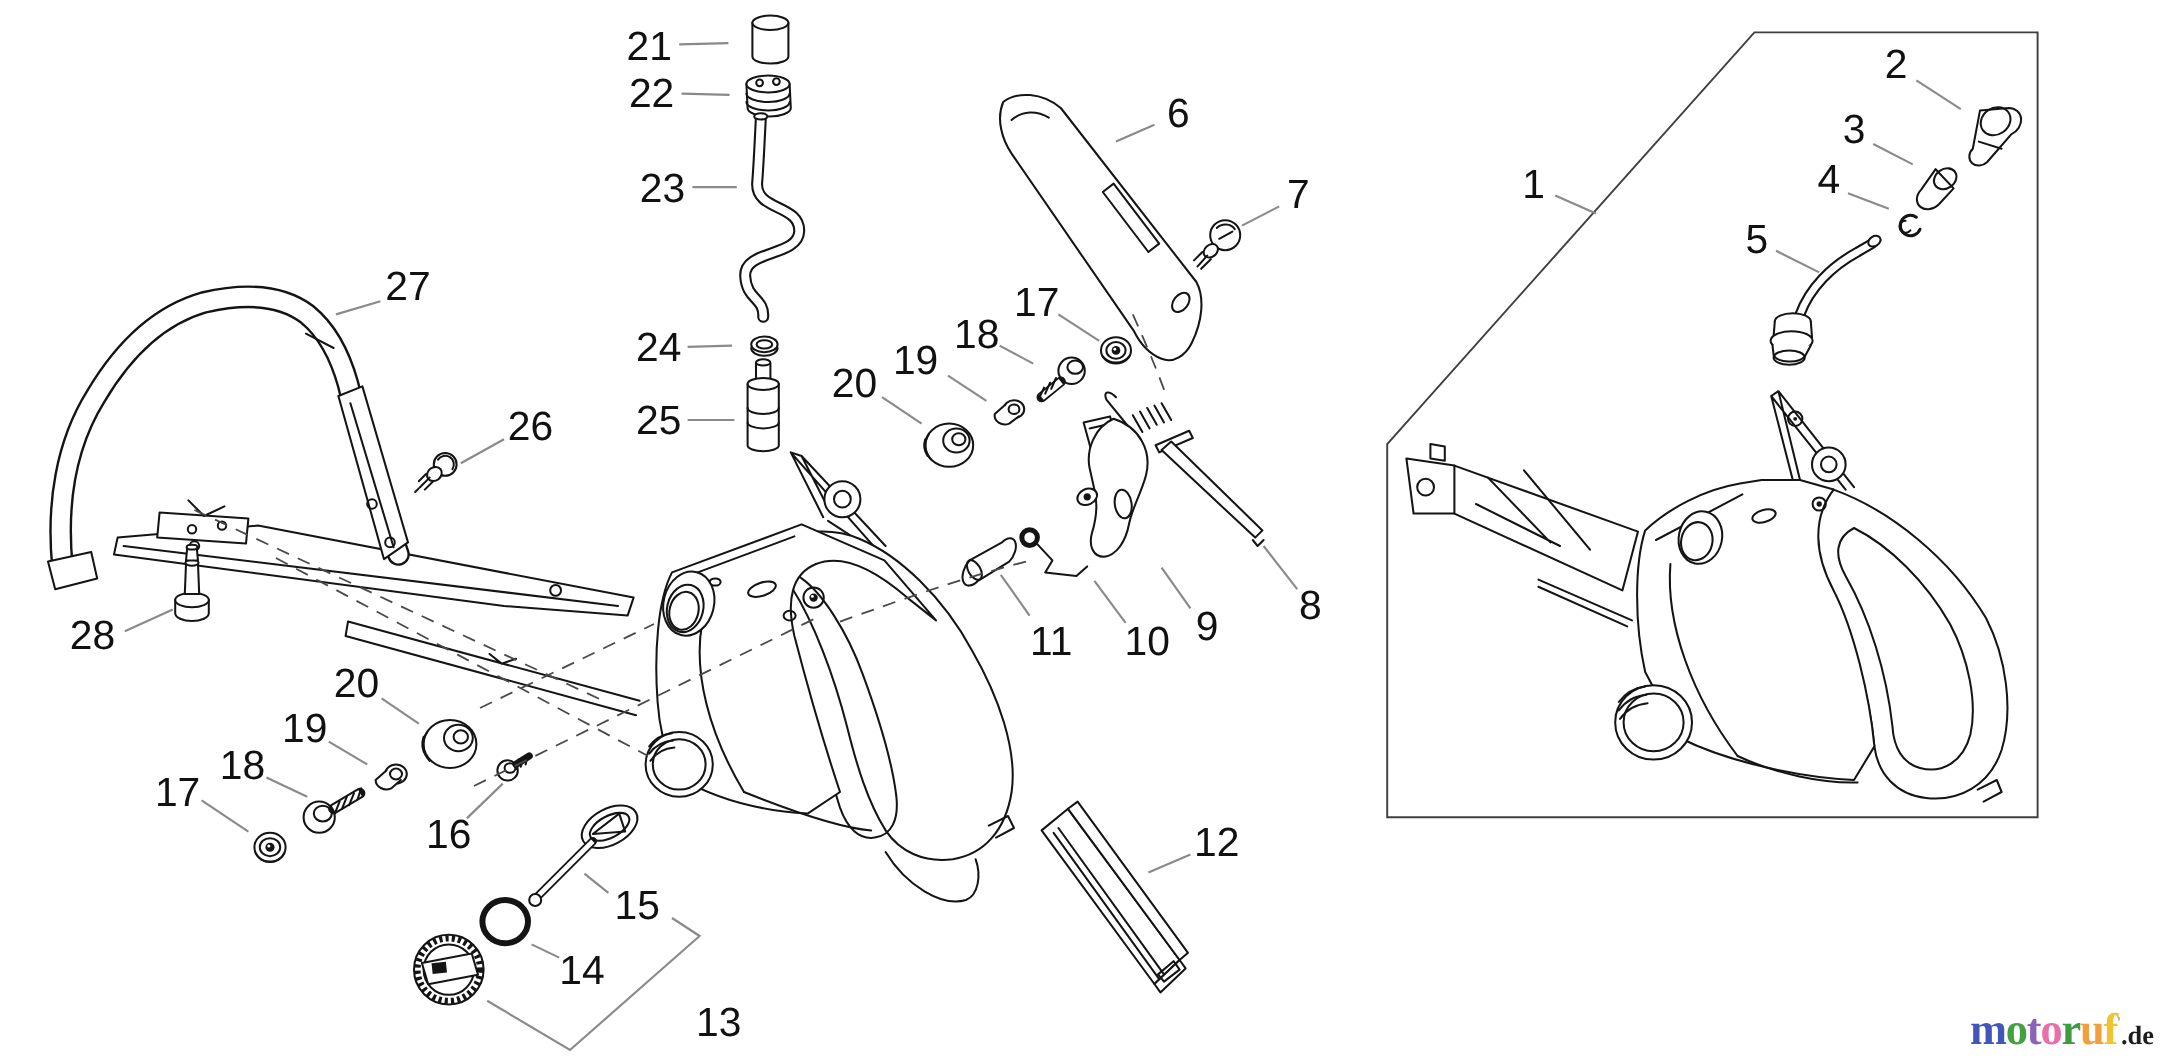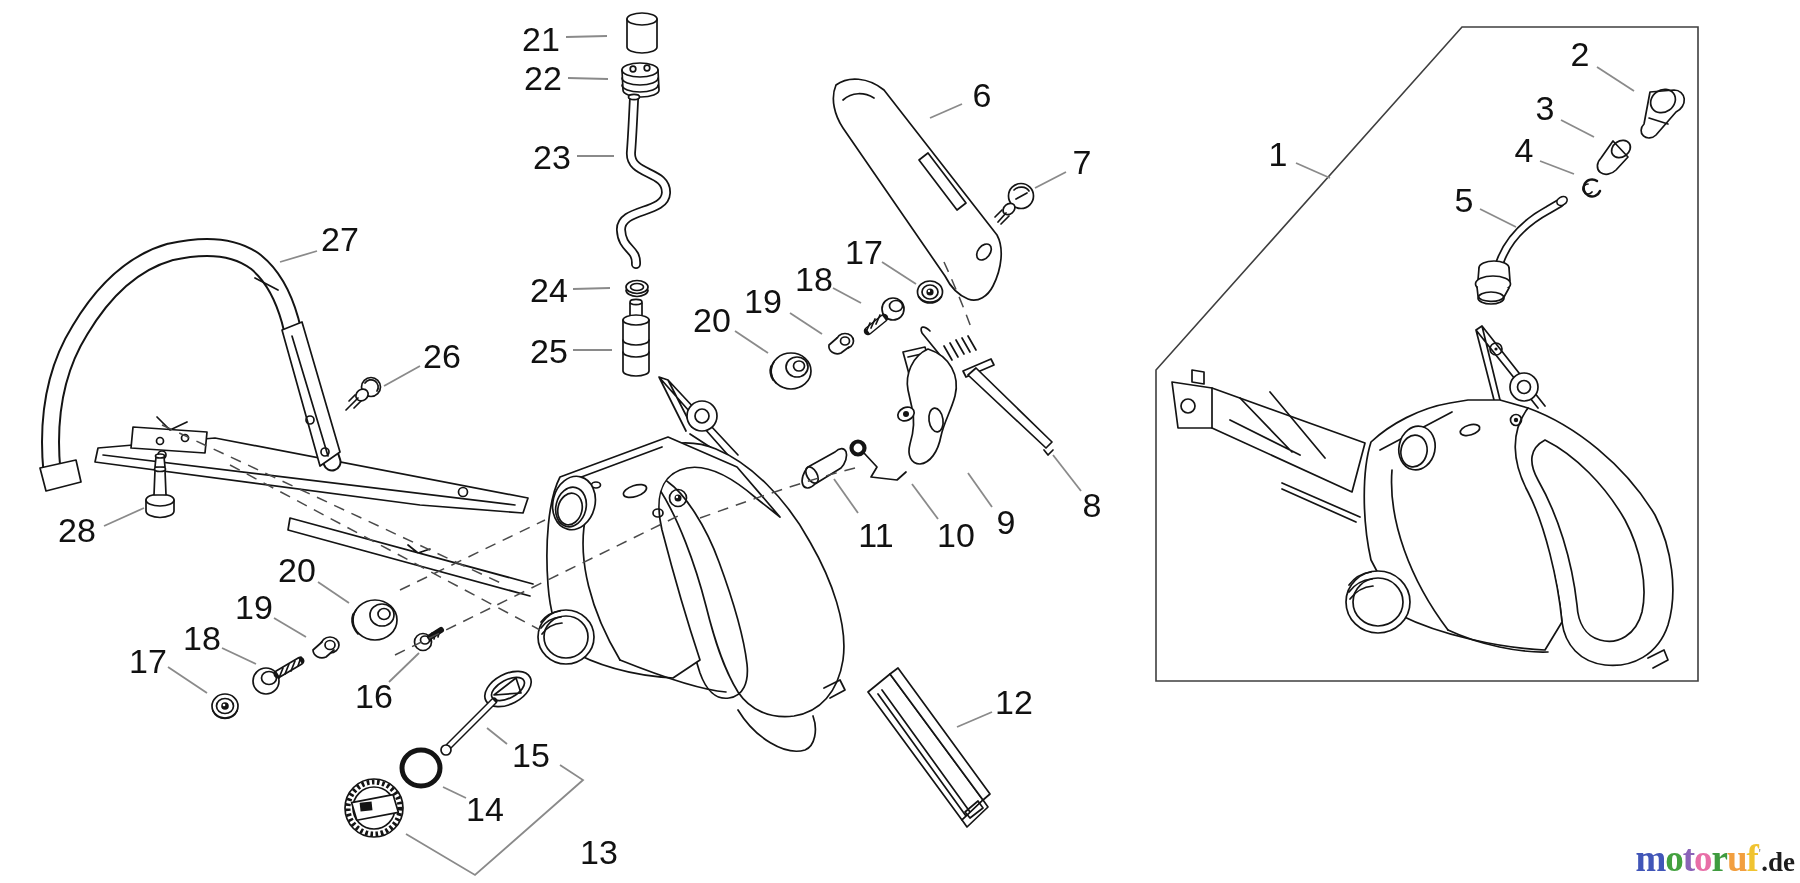--- a/index.html
+++ b/index.html
@@ -8,21 +8,21 @@
   svg{position:absolute;left:0;top:0;}
   
   .ln{stroke:#141414;stroke-width:1.7;fill:none;stroke-linecap:round;stroke-linejoin:round;}
   .w{fill:#ffffff;}
   .dash{stroke:#4a4a4a;stroke-width:1.5;fill:none;stroke-dasharray:11 8;}
   .leader{stroke-width:1.8;fill:none;}
   .callout{font-family:"Liberation Sans",sans-serif;font-size:34px;fill:#111;}
   
   .logo{position:absolute;right:5px;bottom:6px;font-family:"Liberation Serif",serif;
         font-weight:bold;font-size:37px;letter-spacing:-1px;line-height:1;white-space:nowrap;}
-  .logo .tld{font-size:27px;font-weight:bold;letter-spacing:0;}
+  .logo .tld{font-size:22px;font-weight:bold;letter-spacing:0;}
   .logo .mark{font-size:12px;vertical-align:14px;letter-spacing:0;}
 </style>
 </head>
 <body>
 
 <div class="stage">
 <svg width="1800" height="883" viewBox="0 0 1800 883">
 
   <g>
     <path class="ln" d="M98,448 L215,438 L528,498 L523,513 L420,505 L95,462 Z"></path>

